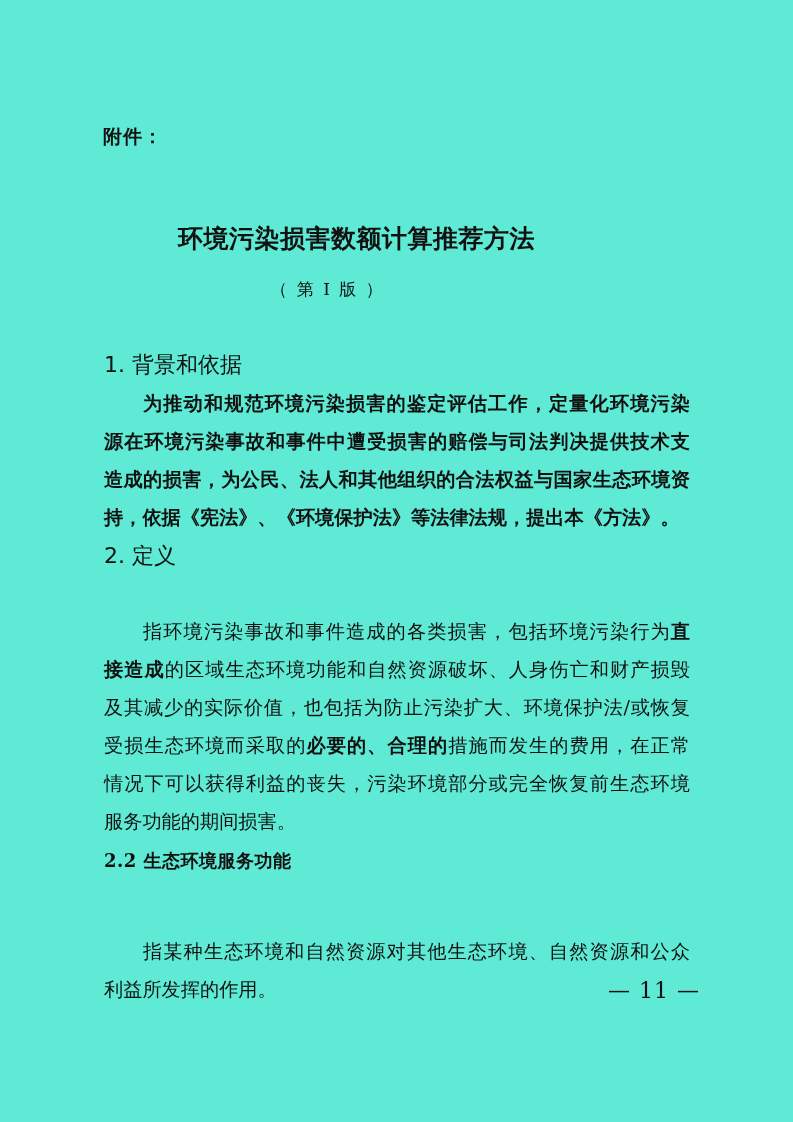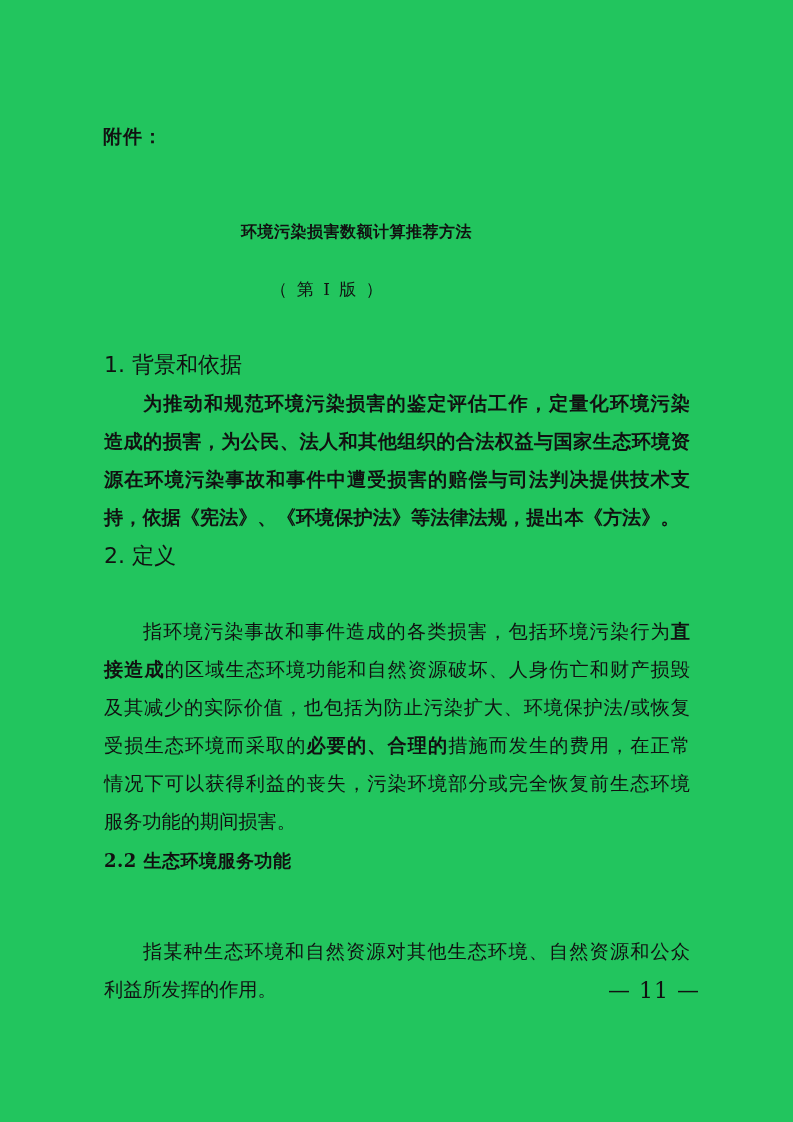--- a/index.html
+++ b/index.html
@@ -13,36 +13,36 @@
       position: relative;
       overflow: hidden;
       color: #111111;
       font-family: "DejaVu Serif", "Liberation Serif", serif;
     }
     .page {
       position: absolute;
       left: 0; top: 0;
       width: 793px;
       height: 1122px;
-      background: #22c55e;
+      background: #5eead4;
     }
     .abs { position: absolute; white-space: nowrap; }
     .attachment {
       left: 103px; top: 124px;
       font-family: "DejaVu Sans", "Liberation Sans", sans-serif;
       font-weight: bold;
       font-size: 19px;
       letter-spacing: 1px;
     }
     .doc-title {
       left: 0; width: 713px; top: 222px;
       text-align: center;
       font-family: "DejaVu Sans", "Liberation Sans", sans-serif;
       font-weight: bold;
-      font-size: 16px;
+      font-size: 25px;
       letter-spacing: 0.5px;
     }
     .doc-subtitle {
       left: 0; width: 655px; top: 278px;
       text-align: center;
       font-size: 17px;
       letter-spacing: 2px;
     }
     .heading-sans {
       left: 104px;
@@ -89,22 +89,22 @@
   <div class="abs attachment">附件：</div>
 
   <div class="abs doc-title">环境污染损害数额计算推荐方法</div>
 
   <div class="abs doc-subtitle">（ 第 I 版 ）</div>
 
   <div class="abs heading-sans" style="top:350px;">1. 背景和依据</div>
 
   <div class="para" style="top:385px;font-weight:bold;">
     <span class="line indent">为推动和规范环境污染损害的鉴定评估工作，定量化环境污染</span>
+    <span class="line">源在环境污染事故和事件中遭受损害的赔偿与司法判决提供技术支</span>
     <span class="line">造成的损害，为公民、法人和其他组织的合法权益与国家生态环境资</span>
-    <span class="line">源在环境污染事故和事件中遭受损害的赔偿与司法判决提供技术支</span>
     <span class="line last">持，依据《宪法》、《环境保护法》等法律法规，提出本《方法》。</span>
   </div>
 
   <div class="abs heading-sans" style="top:541px;">2. 定义</div>
 
 
   <div class="para" style="top:613px;">
     <span class="line indent"><span>指环境污染事故和事件造成的各类损害，包括环境污染行为</span><span class="b">直</span></span>
     <span class="line"><span class="b">接造成</span><span>的区域生态环境功能和自然资源破坏、人身伤亡和财产损毁</span></span>
     <span class="line">及其减少的实际价值，也包括为防止污染扩大、环境保护法/或恢复</span>

